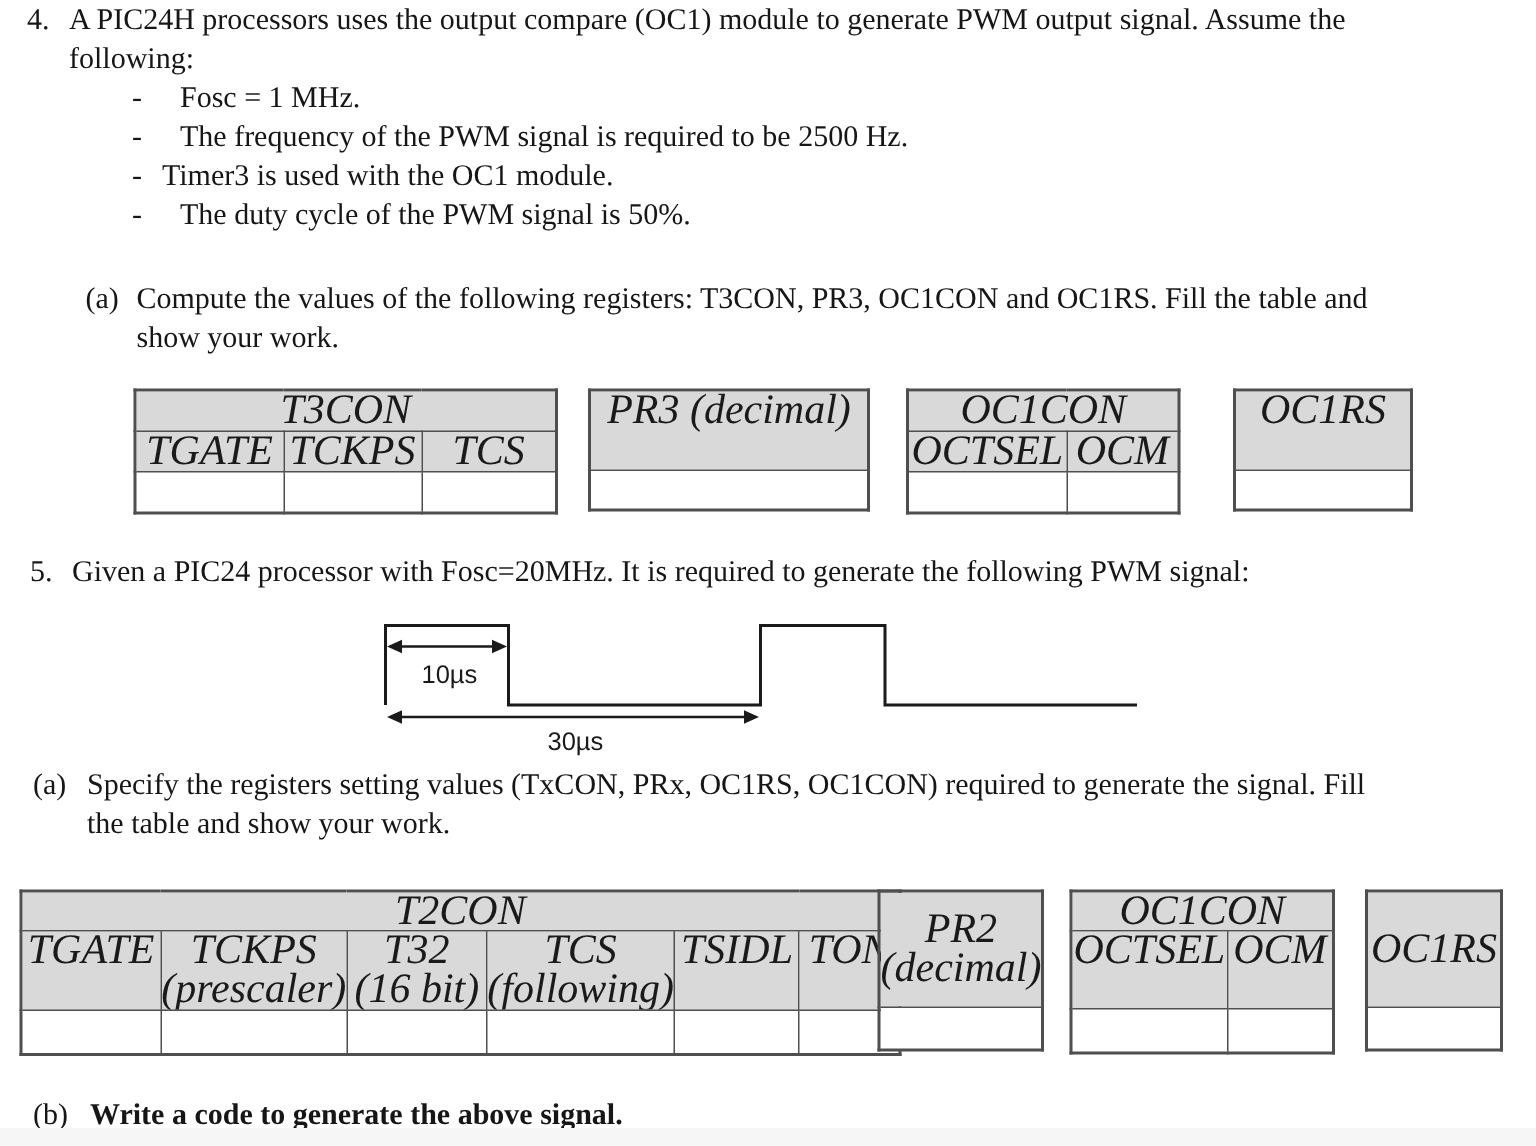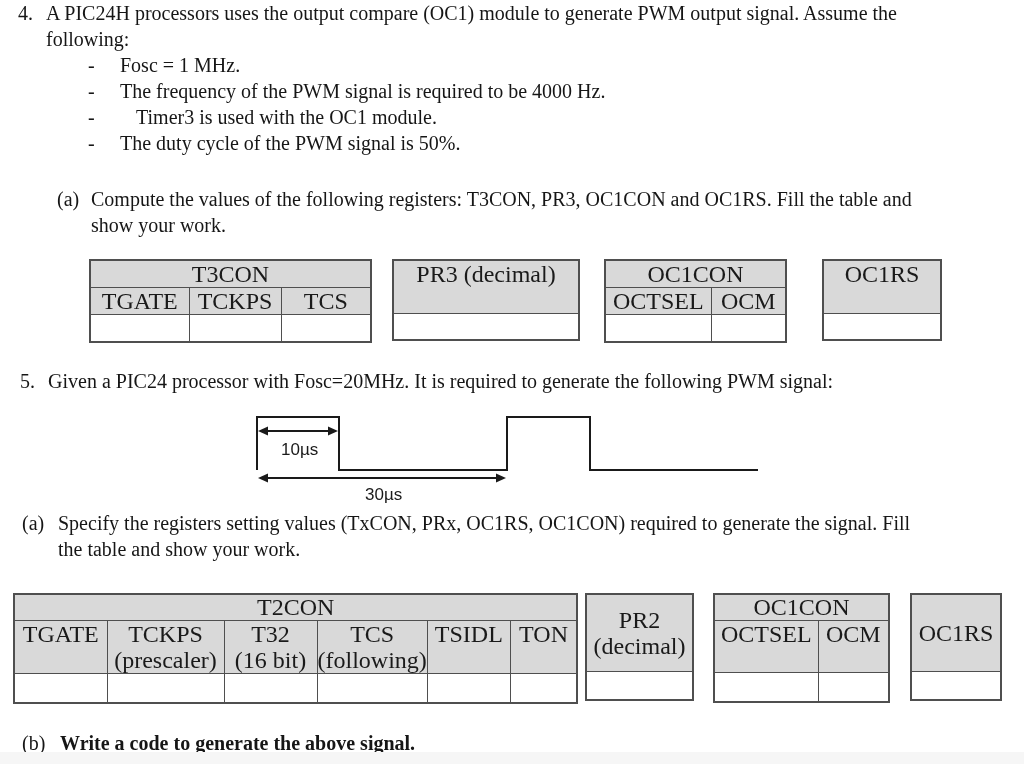--- a/index.html
+++ b/index.html
@@ -12,22 +12,23 @@
     overflow:hidden;
   }
   .abs { position:absolute; }
   .ln { font-size:20px; line-height:26px; white-space:nowrap; }
   .sans { font-family:"Liberation Sans", sans-serif; }
 
   table.reg {
     position:absolute;
     border-collapse:collapse;
     table-layout:fixed;
-    font-size:24px;
+    font-size:28px;
     color:#1a1a1a;
+    font-style:italic;
   }
   table.reg, table.reg td { border:2px solid #4f4f4f; }
   table.reg td {
     border-width:1px;
     text-align:center;
     padding:0;
     line-height:26px;
     overflow:hidden;
   }
   table.reg { border-width:2px; }
@@ -56,25 +57,25 @@
   <span class="abs ln" style="left:18px; top:0;">4.</span>
   <div class="abs ln" style="left:46px; top:0;">A PIC24H processors uses the output compare (OC1) module to generate PWM output signal. Assume the</div>
   <div class="abs ln" style="left:46px; top:26px;">following:</div>
 
   <div class="abs" style="left:0; top:52px;">
     <span class="abs ln" style="left:88px;">-</span>
     <span class="abs ln" style="left:120px;">Fosc = 1 MHz.</span>
   </div>
   <div class="abs" style="left:0; top:78px;">
     <span class="abs ln" style="left:88px;">-</span>
-    <span class="abs ln" style="left:120px;">The frequency of the PWM signal is required to be 4000 Hz.</span>
+    <span class="abs ln" style="left:120px;">The frequency of the PWM signal is required to be 2500 Hz.</span>
   </div>
   <div class="abs" style="left:0; top:104px;">
     <span class="abs ln" style="left:88px;">-</span>
-    <span class="abs ln" style="left:136px;">Timer3 is used with the OC1 module.</span>
+    <span class="abs ln" style="left:108px;">Timer3 is used with the OC1 module.</span>
   </div>
   <div class="abs" style="left:0; top:130px;">
     <span class="abs ln" style="left:88px;">-</span>
     <span class="abs ln" style="left:120px;text-align:center;">The duty cycle of the PWM signal is 50%.</span>
   </div>
 </div>
 
 <div class="abs" style="left:0; top:186px; width:1024px; height:56px;">
   <span class="abs ln" style="left:57px; top:0;">(a)</span>
   <div class="abs ln" style="left:91px; top:0;">Compute the values of the following registers: T3CON, PR3, OC1CON and OC1RS. Fill the table and</div>

